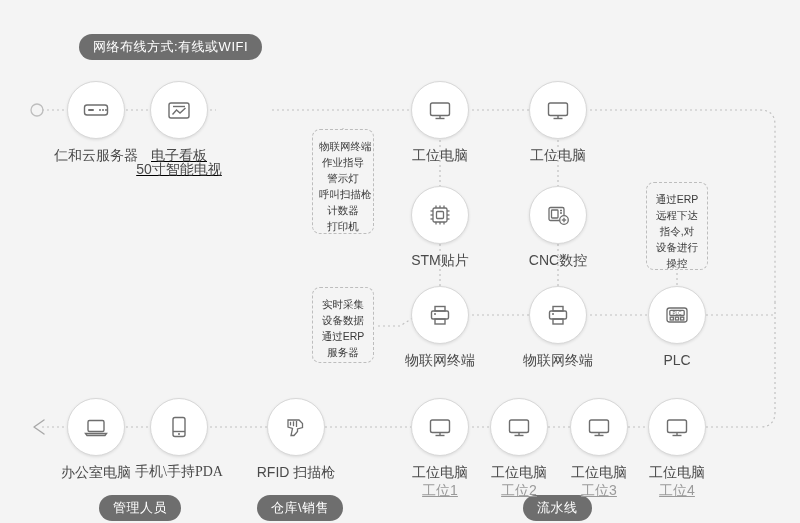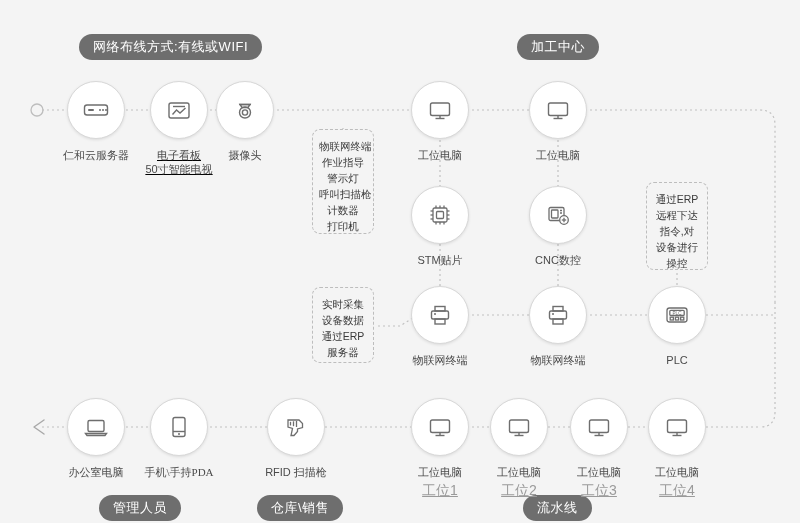--- a/index.html
+++ b/index.html
@@ -34,21 +34,21 @@
     width:58px;height:58px;border-radius:50%;
     background:#ffffff;
     border:1px solid #d8d8d8;
     box-shadow:0 1px 3px rgba(0,0,0,.10);
     display:flex;align-items:center;justify-content:center;
     box-sizing:border-box;
   }
   .circle svg{display:block;}
   .cap{
     margin-top:9px;
-    font-size:11px;
+    font-size:14px;
     color:#4a4a4a;
     white-space:nowrap;
     line-height:14px;
     transform:translateX(-50%);
     position:relative;left:50%;
     width:max-content;
   }
   .cap.two{line-height:14px;}
   .sub{
     margin-top:3px;
@@ -123,21 +123,20 @@
 
       <path d="M312 342 L 330 342"></path>
     </g>
 
     <circle cx="37" cy="94" r="6" fill="none" stroke="#bdbdbd" stroke-width="1.3"></circle>
 
     <path d="M44 404 L 34 411 L 44 418" fill="none" stroke="#a8a8a8" stroke-width="1.4" stroke-linecap="round" stroke-linejoin="round"></path>
   </svg>
 
   <div class="pill" style="left:79px;top:18px;">网络布线方式:有线或WIFI</div>
-  <div class="pill" style="left:517px;top:18px;">加工中心</div>
   <div class="pill" style="left:99px;top:479px;">管理人员</div>
   <div class="pill" style="left:257px;top:479px;">仓库\销售</div>
   <div class="pill" style="left:523px;top:479px;">流水线</div>
 
   <div class="node" style="left:67px;top:65px;">
     <div class="circle">
       <span>
         <svg width="30" height="30" viewBox="0 0 30 30" fill="none" stroke="#6e6e6e" stroke-width="1.4">
           <rect x="3.5" y="10" width="23" height="10" rx="2.5"></rect>
           <rect x="7" y="14" width="6" height="2" rx="1" fill="#6e6e6e" stroke="none"></rect>
@@ -159,33 +158,20 @@
           <polyline points="8.5,19.5 12.5,15 16,18 21.5,13"></polyline>
         </svg>
       </span>
     </div>
     <div class="cap two">
       <div>电子看板</div>
       <div>50寸智能电视</div>
     </div>
   </div>
 
-  <div class="node" style="left:216px;top:65px;">
-    <div class="circle">
-      <span>
-        <svg width="30" height="30" viewBox="0 0 30 30" fill="none" stroke="#6e6e6e" stroke-width="1.4">
-          <path d="M10 9.5 h10 l-2 3 h-6 z"></path>
-          <line x1="9" y1="9.5" x2="21" y2="9.5"></line>
-          <circle cx="15" cy="17.5" r="5.5"></circle>
-          <circle cx="15" cy="17.5" r="2.6"></circle>
-        </svg>
-      </span>
-    </div>
-    <div class="cap">摄像头</div>
-  </div>
 
   <div class="node" style="left:411px;top:65px;">
     <div class="circle">
       <span>
         <svg width="30" height="30" viewBox="0 0 30 30" fill="none" stroke="#6e6e6e" stroke-width="1.4">
           <rect x="5.5" y="8" width="19" height="12.5" rx="1.8"></rect>
           <line x1="15" y1="20.5" x2="15" y2="23.5"></line>
           <line x1="10.5" y1="23.5" x2="19.5" y2="23.5"></line>
         </svg>
       </span>

